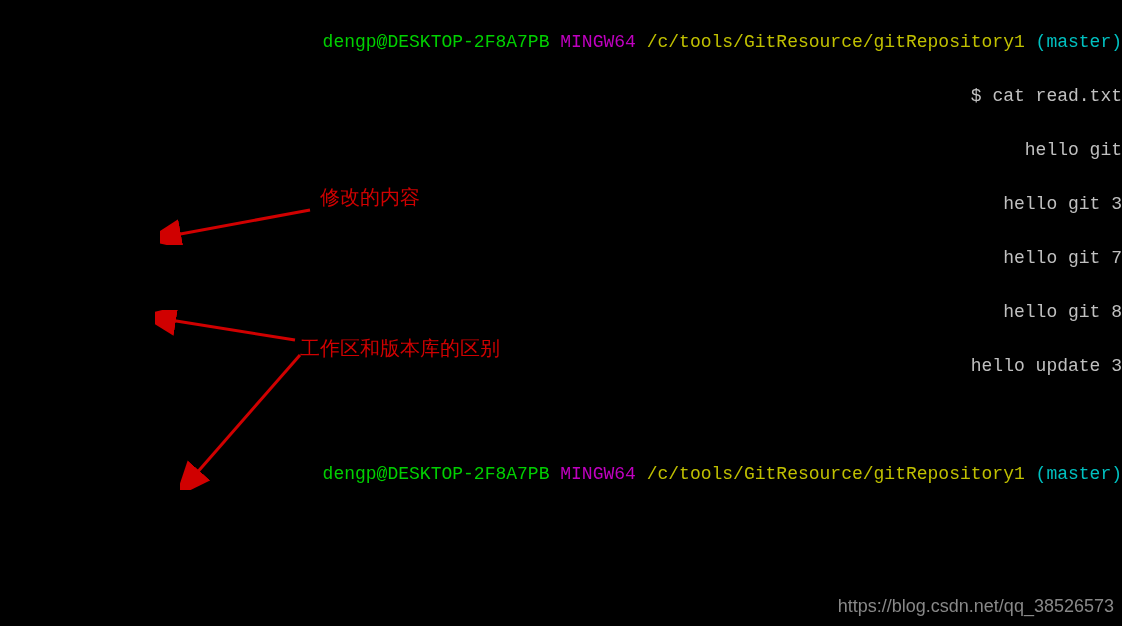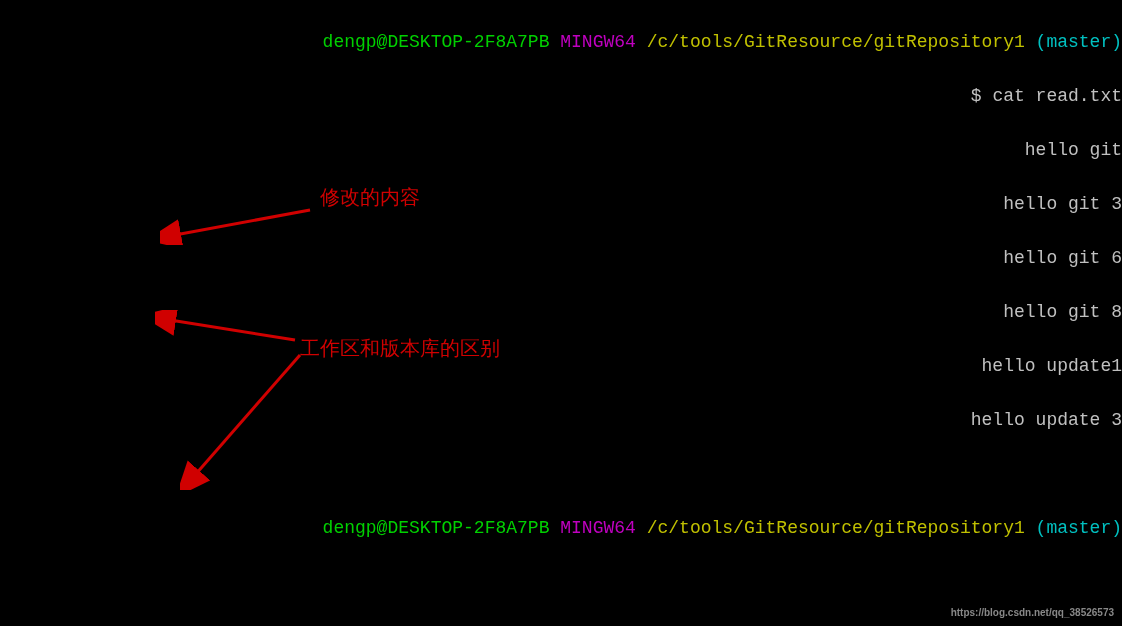--- a/index.html
+++ b/index.html
@@ -38,36 +38,34 @@
     }
     .arrow {
       position: absolute;
       pointer-events: none;
     }
     .watermark {
       position: absolute;
       right: 8px;
       bottom: 6px;
       color: #888;
-      font-size: 10px;
+      font-size: 18px;
       font-family: sans-serif;
-      font-weight: bold;
     }
   </style>
 </head>
 <body>
 
 <div class="terminal">
 <span class="line"><span class="green">dengp@DESKTOP-2F8A7PB</span> <span class="magenta">MINGW64</span> <span class="yellow">/c/tools/GitResource/gitRepository1</span> <span class="cyan">(master)</span></span>
 <span class="line"><span class="white">$</span> <span class="white">cat read.txt</span></span>
 <span class="line white">hello git</span>
 <span class="line white">hello git 3</span>
-<span class="line white">hello git 6</span>
+<span class="line white">hello git 7</span>
 <span class="line white">hello git 8</span>
-<span class="line white">hello update1</span>
 <span class="line white">hello update 3</span>
 <span class="line"> </span>
 <span class="line"><span class="green">dengp@DESKTOP-2F8A7PB</span> <span class="magenta">MINGW64</span> <span class="yellow">/c/tools/GitResource/gitRepository1</span> <span class="cyan">(master)</span></span>
 <span class="line"> </span>
 
 
 
 
 
 

